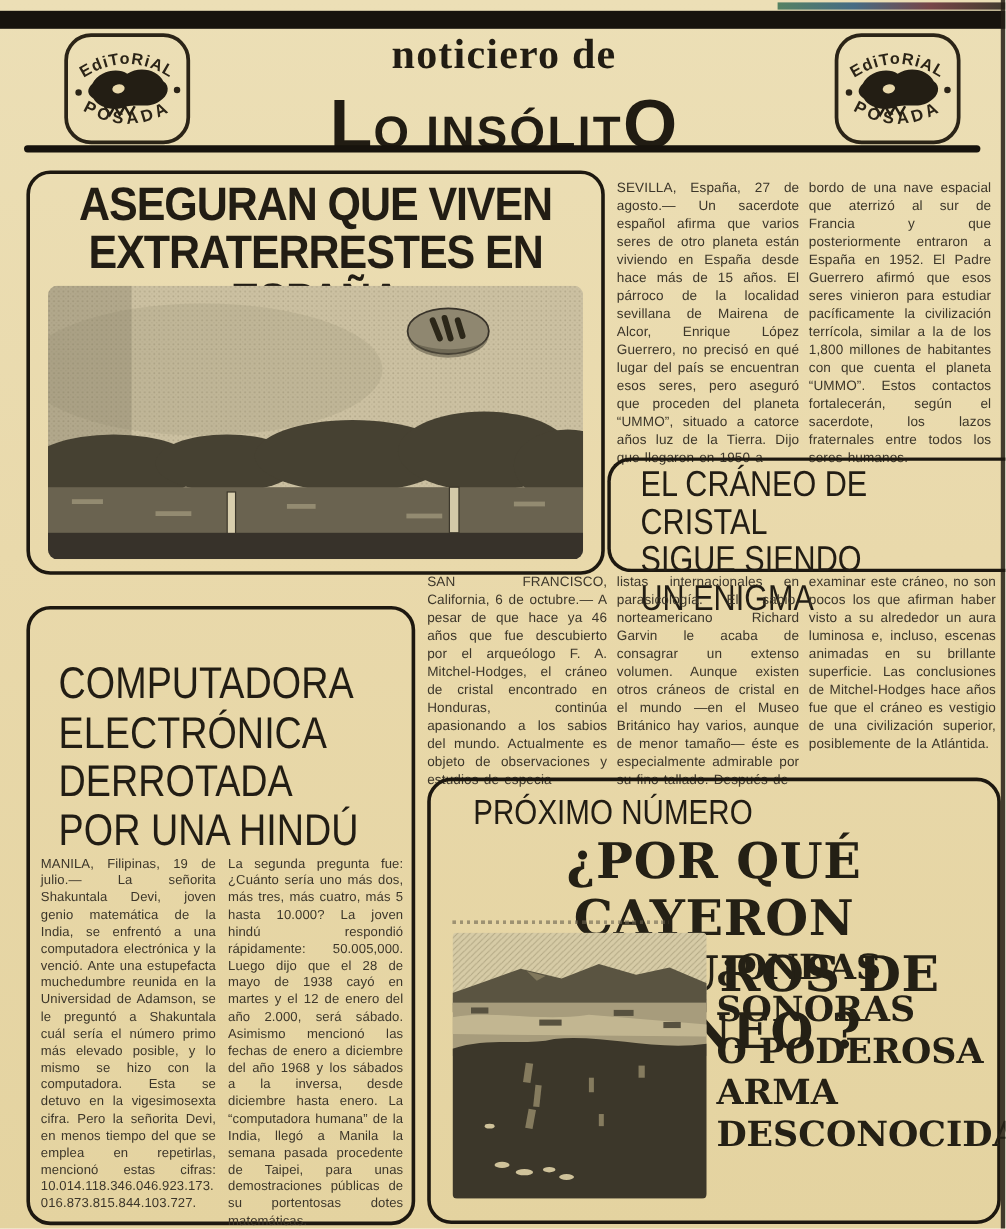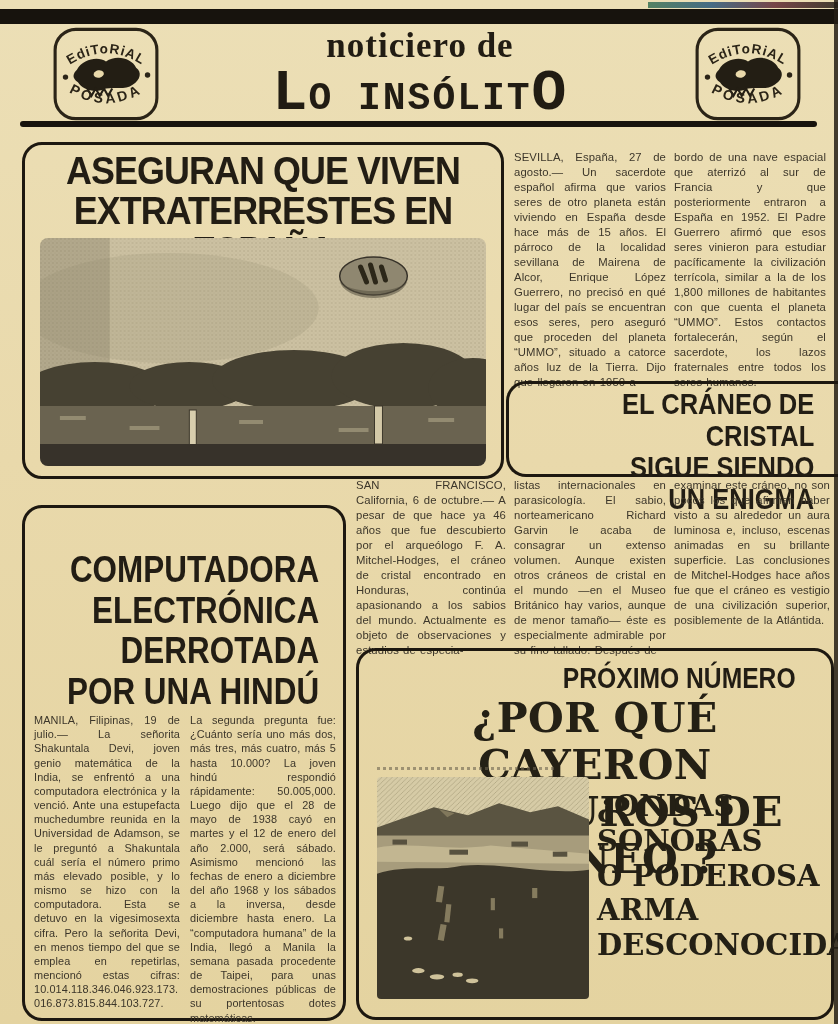--- a/index.html
+++ b/index.html
@@ -11,21 +11,21 @@
   .regmark{position:absolute;right:0;top:2px;width:190px;height:6px;
            background:linear-gradient(90deg,#2f6b4e,#1d4f78,#5a1f2c,#17130d);opacity:.8;}
   .rightedge{position:absolute;right:0;top:0;width:4px;height:1024px;background:#241f16;opacity:.85;}
   .thickrule{position:absolute;left:20px;top:121px;width:797px;height:6px;background:#17130d;border-radius:3px;}
 
   
   .logo{position:absolute;width:108px;height:96px;}
   .logo-left{left:52px;top:26px;} .logo-right{left:694px;top:26px;}
   .masthead{position:absolute;left:242px;top:28px;width:356px;text-align:center;color:#211c13;}
   .mast1{font-family:"Liberation Serif",serif;font-weight:bold;font-size:35px;line-height:1;letter-spacing:1px;}
-  .mast2{font-family:Liberation Mono, monospace;font-weight:bold;line-height:.92;margin-top:4px;letter-spacing:1px;}
+  .mast2{font-family:Liberation Sans, sans-serif;font-weight:bold;line-height:.92;margin-top:14px;letter-spacing:1px;}
   .mast2 .big{font-size:58px;} .mast2 .mid{font-size:38px;letter-spacing:2px;}
 
   
   .box{position:absolute;border:3px solid #1d1810;border-radius:20px;}
   .ufo-box{left:22px;top:142px;width:476px;height:331px;}
   .skull-box{left:506px;top:381px;width:345px;height:90px;border-radius:20px 0 0 20px;border-right:none;}
   .comp-box{left:22px;top:505px;width:318px;height:510px;}
   .next-box{left:356px;top:648px;width:472px;height:366px;}
 
   .ufo-head{position:absolute;left:0;top:6px;width:100%;text-align:center;color:#221d14;
@@ -39,21 +39,21 @@
   .col{position:absolute;text-align:justify;color:#3c362a;font-size:11.3px;line-height:1.33;
        letter-spacing:.1px;word-spacing:1px;}
   .c-sev1{left:514px;top:150px;width:152px;height:230px;}
   .c-sev2{left:674px;top:150px;width:152px;height:230px;}
   .c-sk1{left:356px;top:478px;width:150px;height:195px;}
   .c-sk2{left:514px;top:478px;width:152px;height:195px;}
   .c-sk3{left:674px;top:478px;width:156px;height:195px;}
   .c-cp1{left:34px;top:713px;width:146px;height:300px;font-size:10.9px;line-height:1.3;}
   .c-cp2{left:190px;top:713px;width:146px;height:300px;font-size:10.9px;line-height:1.3;}
 
-  .sans-head{font-weight:bold;color:#221d14;text-align:right;line-height:1.05;}
+  .sans-head{font-weight:normal;color:#221d14;text-align:left;line-height:1.05;}
   .sans-head .cond{display:block;transform:scaleX(.85);transform-origin:50% 50%;}
   .skull-head{position:absolute;left:0;top:4px;width:330px;font-size:30px;}
   .comp-head{position:absolute;left:0;top:42px;width:100%;font-size:37px;line-height:1.1;}
   .kicker{position:absolute;left:0;top:12px;width:100%;font-size:29px;}
   .jerico{position:absolute;left:0;top:44px;width:100%;text-align:center;color:#242015;
           font-family:"DejaVu Serif",serif;font-weight:bold;font-size:41px;line-height:1.15;letter-spacing:.5px;}
   .ondas{position:absolute;left:238px;top:138px;width:226px;text-align:left;color:#242015;
          font-family:"DejaVu Serif",serif;font-weight:bold;font-size:29px;line-height:1.2;}
   .scratch{position:absolute;left:18px;top:116px;width:180px;height:3px;
            background:repeating-linear-gradient(90deg,#6d6450 0 3px,transparent 3px 6px);opacity:.6;}

